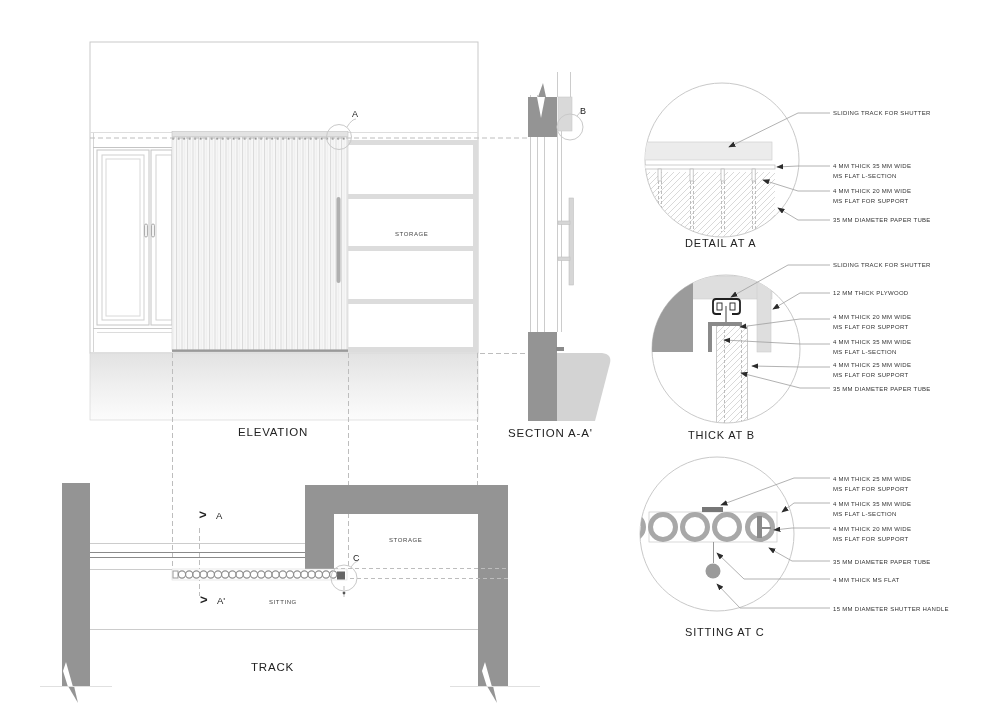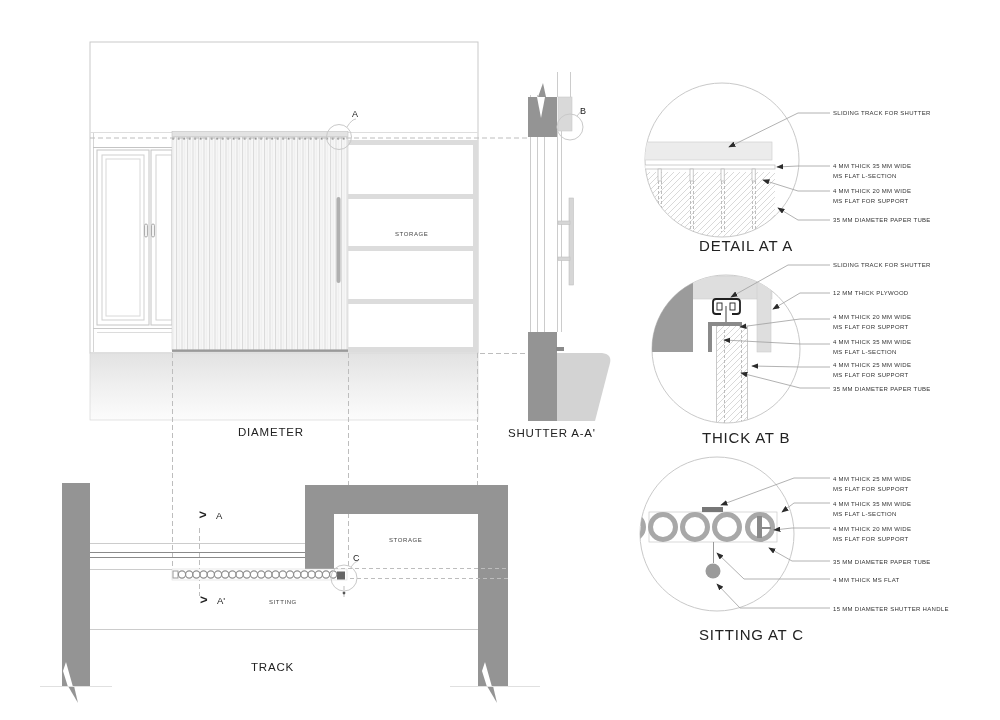--- a/index.html
+++ b/index.html
@@ -2,21 +2,21 @@
 <html><head>
 <meta charset="utf-8">
 <style>
   html,body{margin:0;padding:0;background:#fff;}
   #canvas{position:relative;width:1000px;height:720px;background:#fff;overflow:hidden;
           font-family:"Liberation Sans",sans-serif;color:#333;}
   svg{position:absolute;left:0;top:0;}
   .txt{position:absolute;white-space:pre-line;}
   .ann{font-size:6px;line-height:9.5px;letter-spacing:.3px;color:#333;}
   .view-title{font-size:11.5px;letter-spacing:.8px;color:#222;}
-  .detail-title{font-size:15px;letter-spacing:.8px;color:#222;margin-left:14px;}
+  .detail-title{font-size:11px;letter-spacing:.8px;color:#222;}
   .small-label{font-size:6px;letter-spacing:.6px;color:#444;}
   .marker-letter{font-size:9px;color:#222;}
   .cut-glyph{font-size:13px;font-weight:bold;color:#222;}
   .cut-label{font-size:9.5px;color:#222;}
 </style>
 </head>
 <body>
 
 <div id="canvas">
 
@@ -284,22 +284,22 @@
       <polyline points="830,478 794,478 721,505" marker-end="url(#arr)"></polyline>
       <polyline points="830,503 794,503 782,512" marker-end="url(#arr)"></polyline>
       <polyline points="830,528 792,528 774,530" marker-end="url(#arr)"></polyline>
       <polyline points="830,561 792,561 769,548" marker-end="url(#arr)"></polyline>
       <polyline points="830,579 744,579 717,553" marker-end="url(#arr)"></polyline>
       <polyline points="830,608 740,608 717,584" marker-end="url(#arr)"></polyline>
     </g>
   </g>
 </svg>
 
-  <div class="txt view-title" style="left:238px;top:426px">DIAMETER</div>
-  <div class="txt view-title" style="left:508px;top:427px">SHUTTER A-A'</div>
+  <div class="txt view-title" style="left:238px;top:426px">ELEVATION</div>
+  <div class="txt view-title" style="left:508px;top:427px">SECTION A-A'</div>
   <div class="txt view-title" style="left:251px;top:661px">TRACK</div>
 
   <div class="txt small-label" style="left:395px;top:231px">STORAGE</div>
   <div class="txt small-label" style="left:389px;top:537px">STORAGE</div>
   <div class="txt small-label" style="left:269px;top:599px">SITTING</div>
 
   <div class="txt marker-letter" style="left:352px;top:109px">A</div>
   <div class="txt marker-letter" style="left:580px;top:106px">B</div>
   <div class="txt marker-letter" style="left:353px;top:553px">C</div>
 

